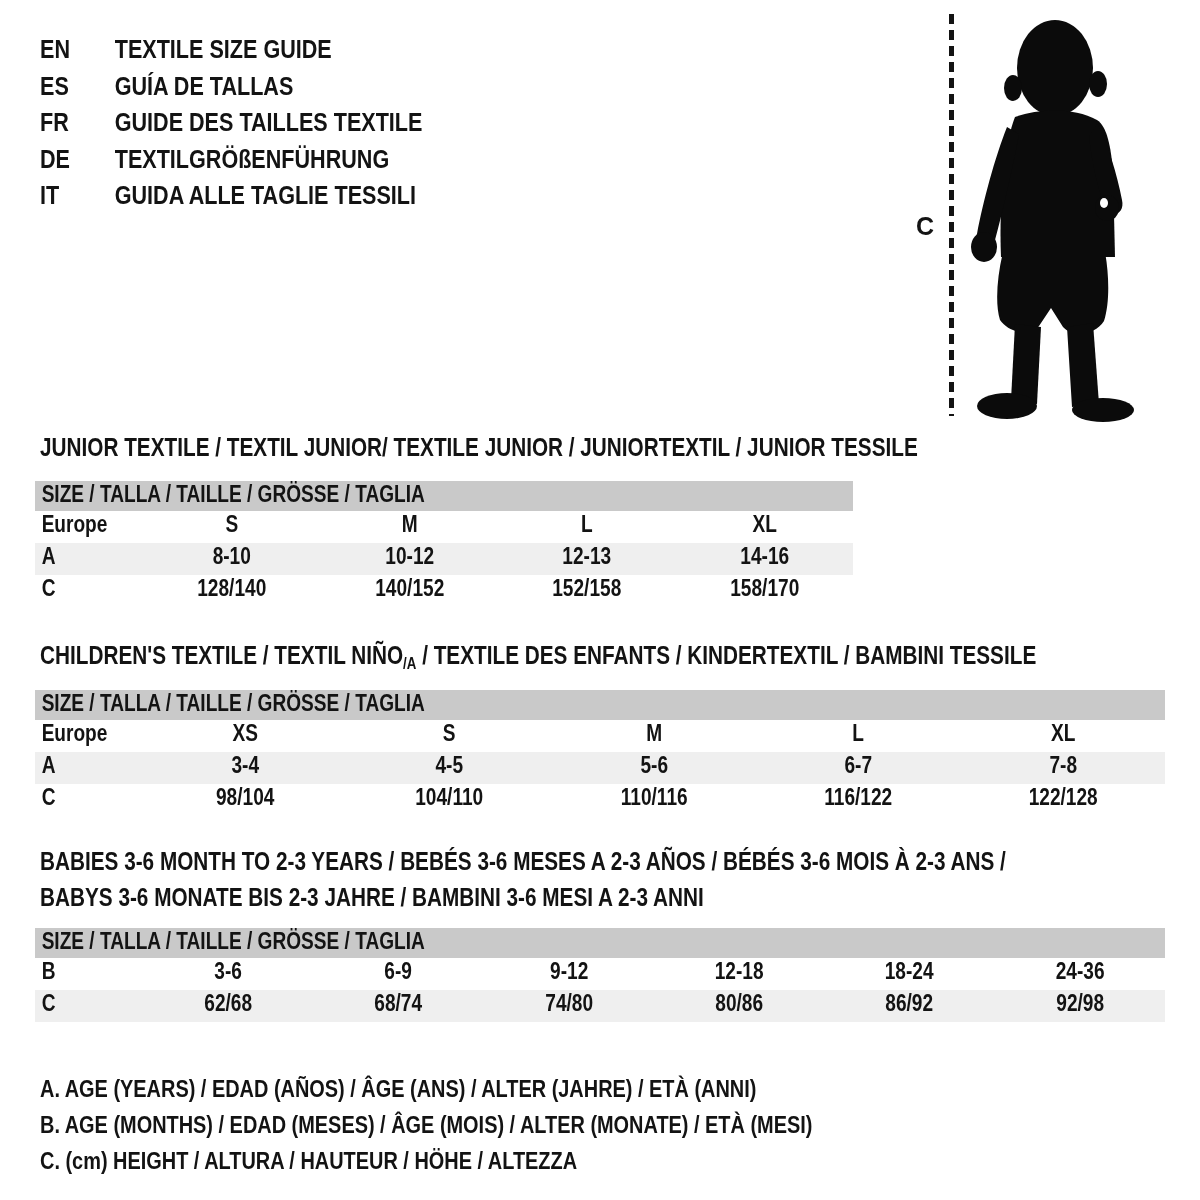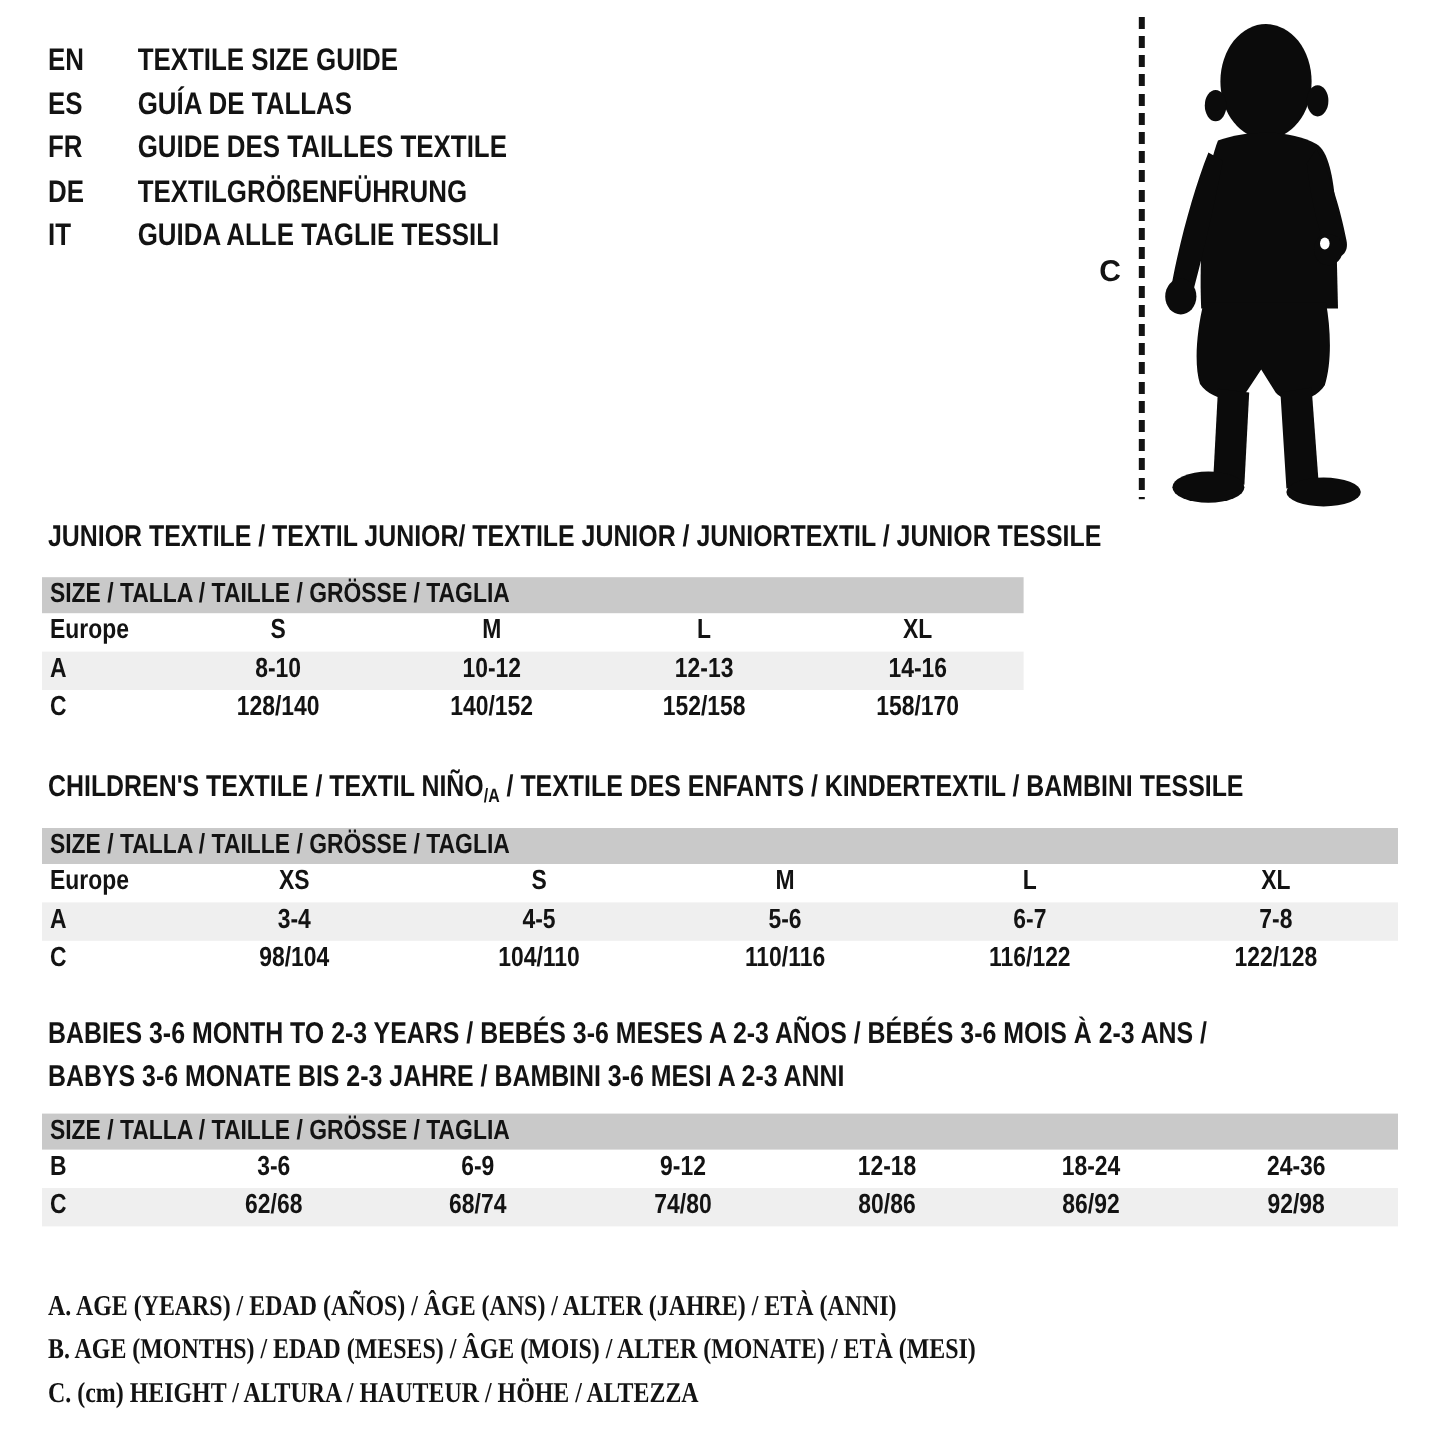--- a/index.html
+++ b/index.html
@@ -35,21 +35,21 @@
   
   .sizes-table{position:absolute;}
   .thead{height:30px;background:var(--table-header-bg);display:flex;}
   .thead-label{padding-left:8px;font-size:23px;transform:scaleX(0.83);transform-origin:0 50%;white-space:nowrap;}
   .trow{height:32px;display:flex;align-items:flex-start;font-size:23px;}
   .trow.shaded{background:var(--row-shaded-bg);}
   .cell{flex:1;text-align:center;transform:scaleX(0.83);white-space:nowrap;}
   .cell.label{flex:0 0 100px;text-align:left;padding-left:8px;transform-origin:0 50%;}
 
   
-  .legend{left:40px;top:1071px;font-size:24px;line-height:36px;font-family:Liberation Serif, serif;}
+  .legend{left:40px;top:1071px;font-size:24px;line-height:36px;}
   .legend-line{transform:scaleX(0.83);transform-origin:0 50%;white-space:nowrap;}
 </style>
 </head>
 <body>
 
 <div class="page">
 
   <div class="abs lang-list">
     <div class="lang-row">
       <span class="lang-code">EN</span><span>TEXTILE SIZE GUIDE</span>

